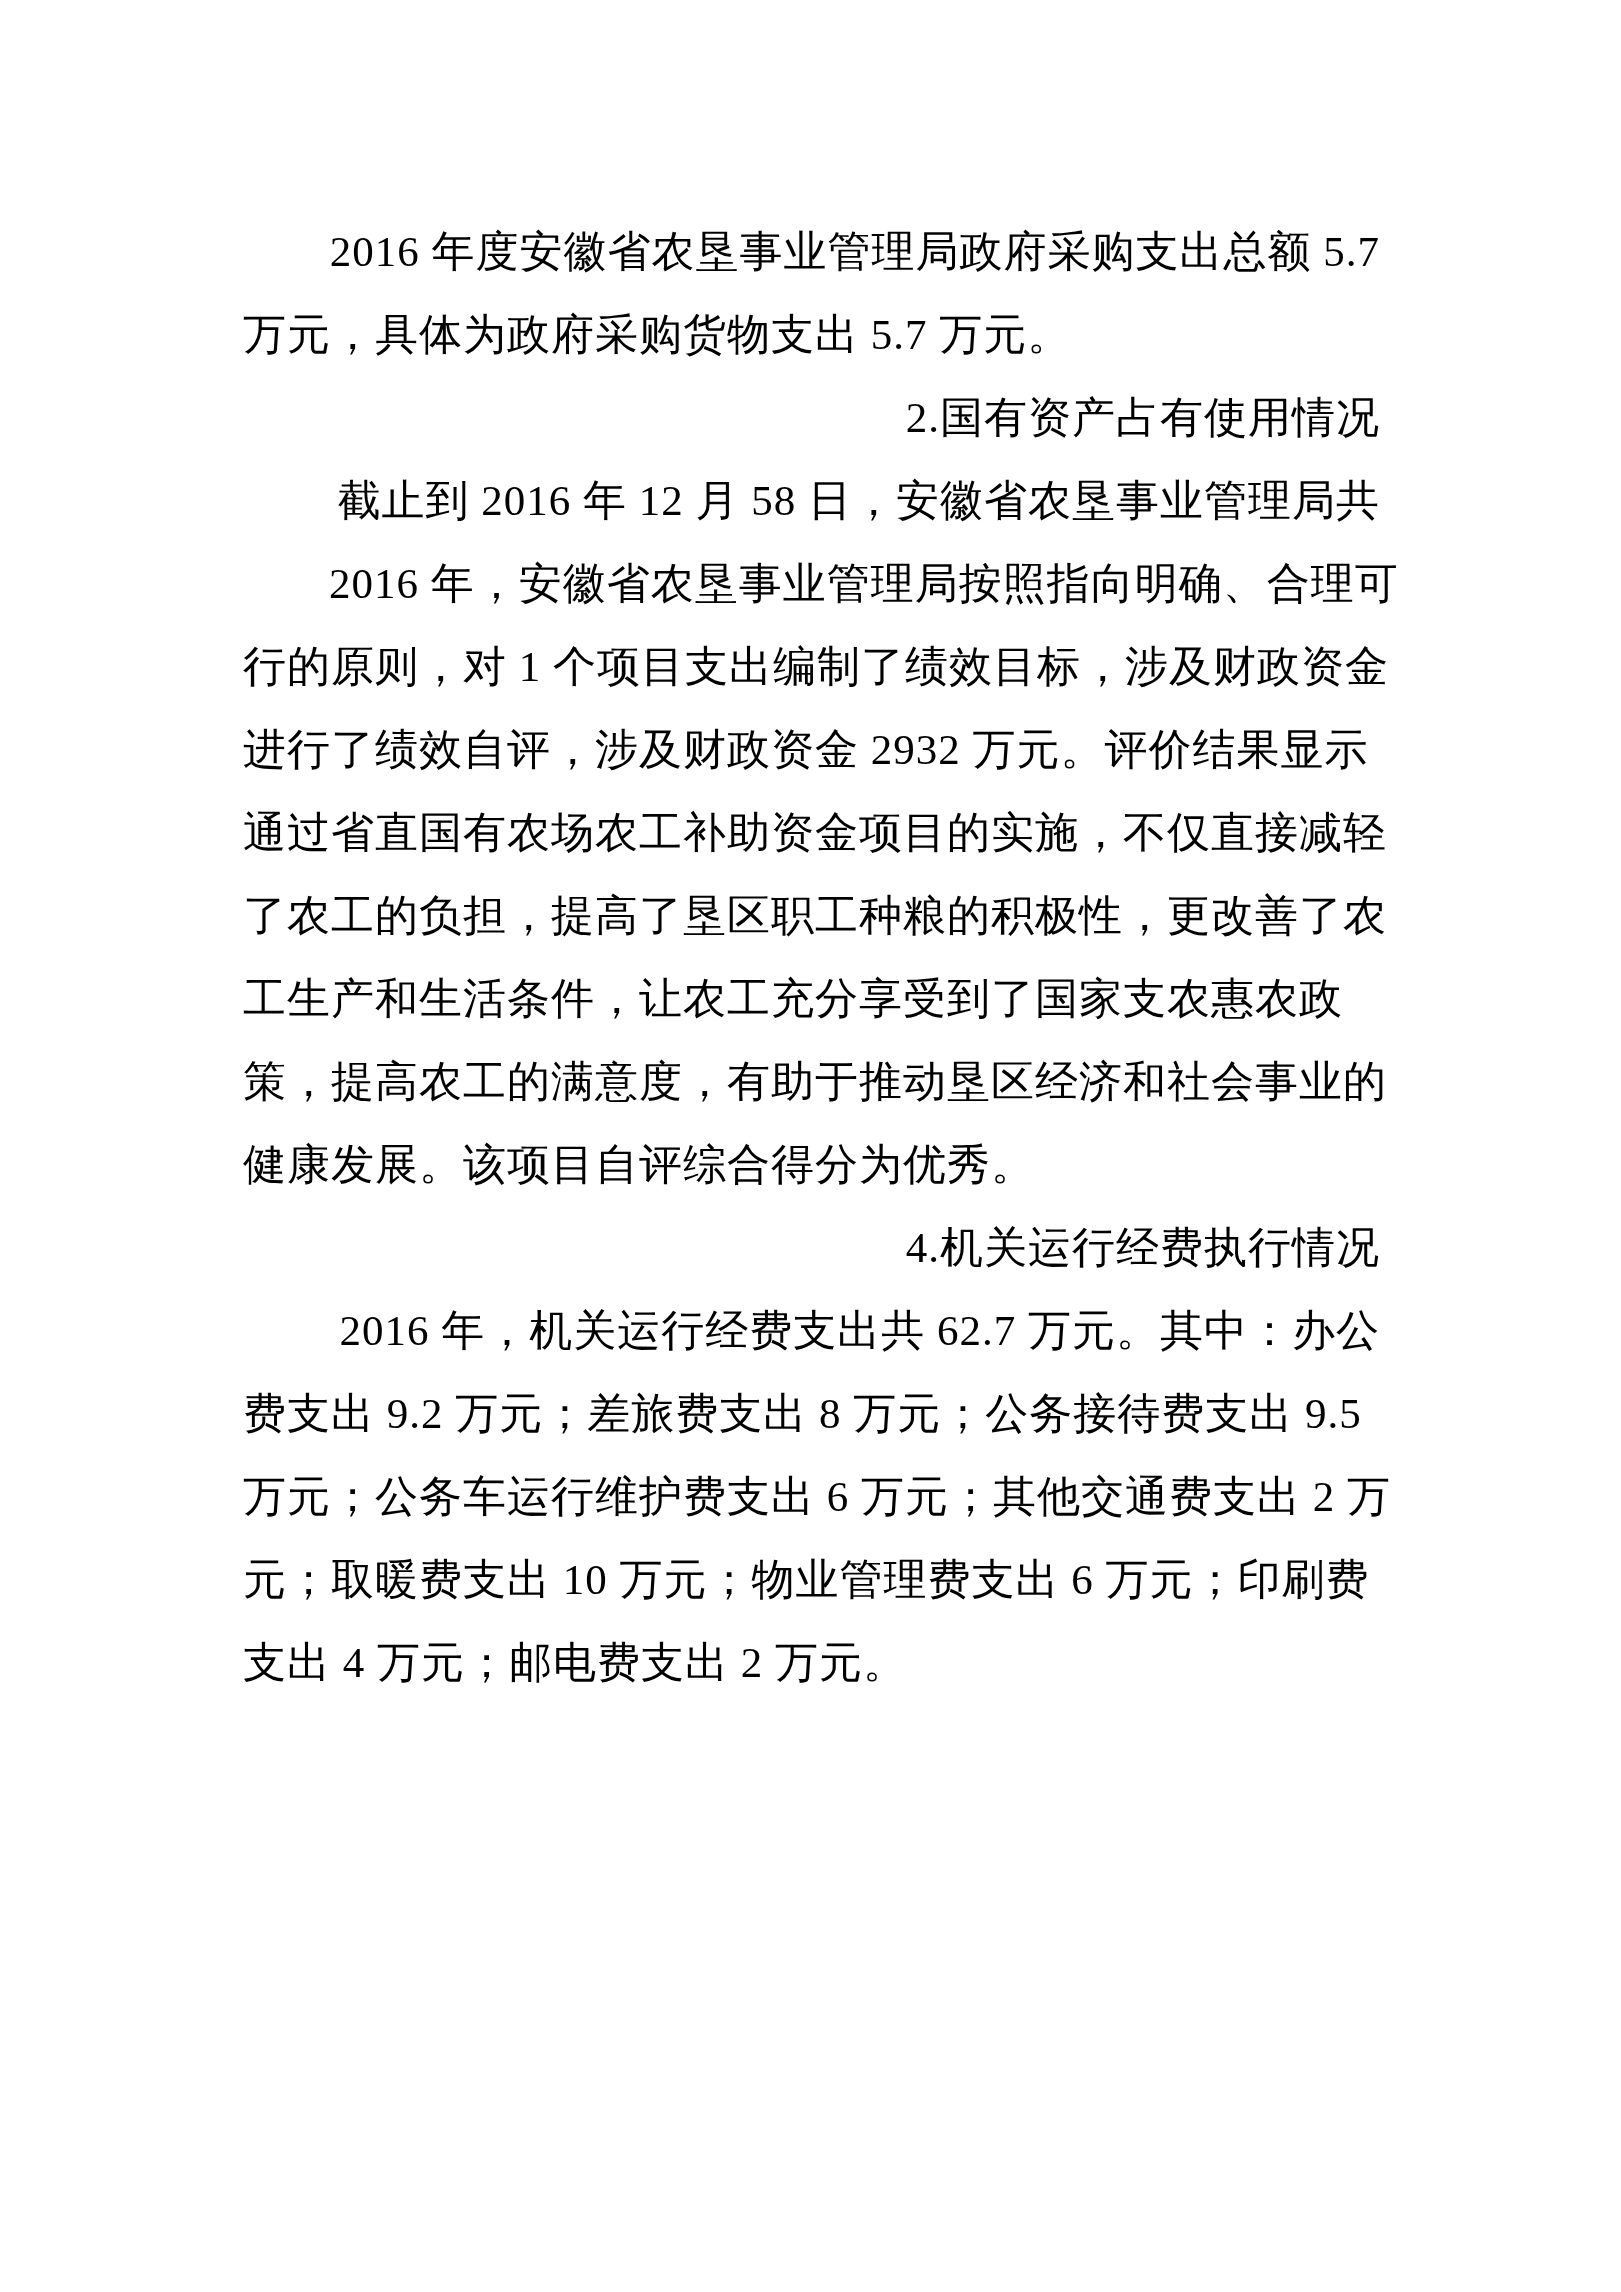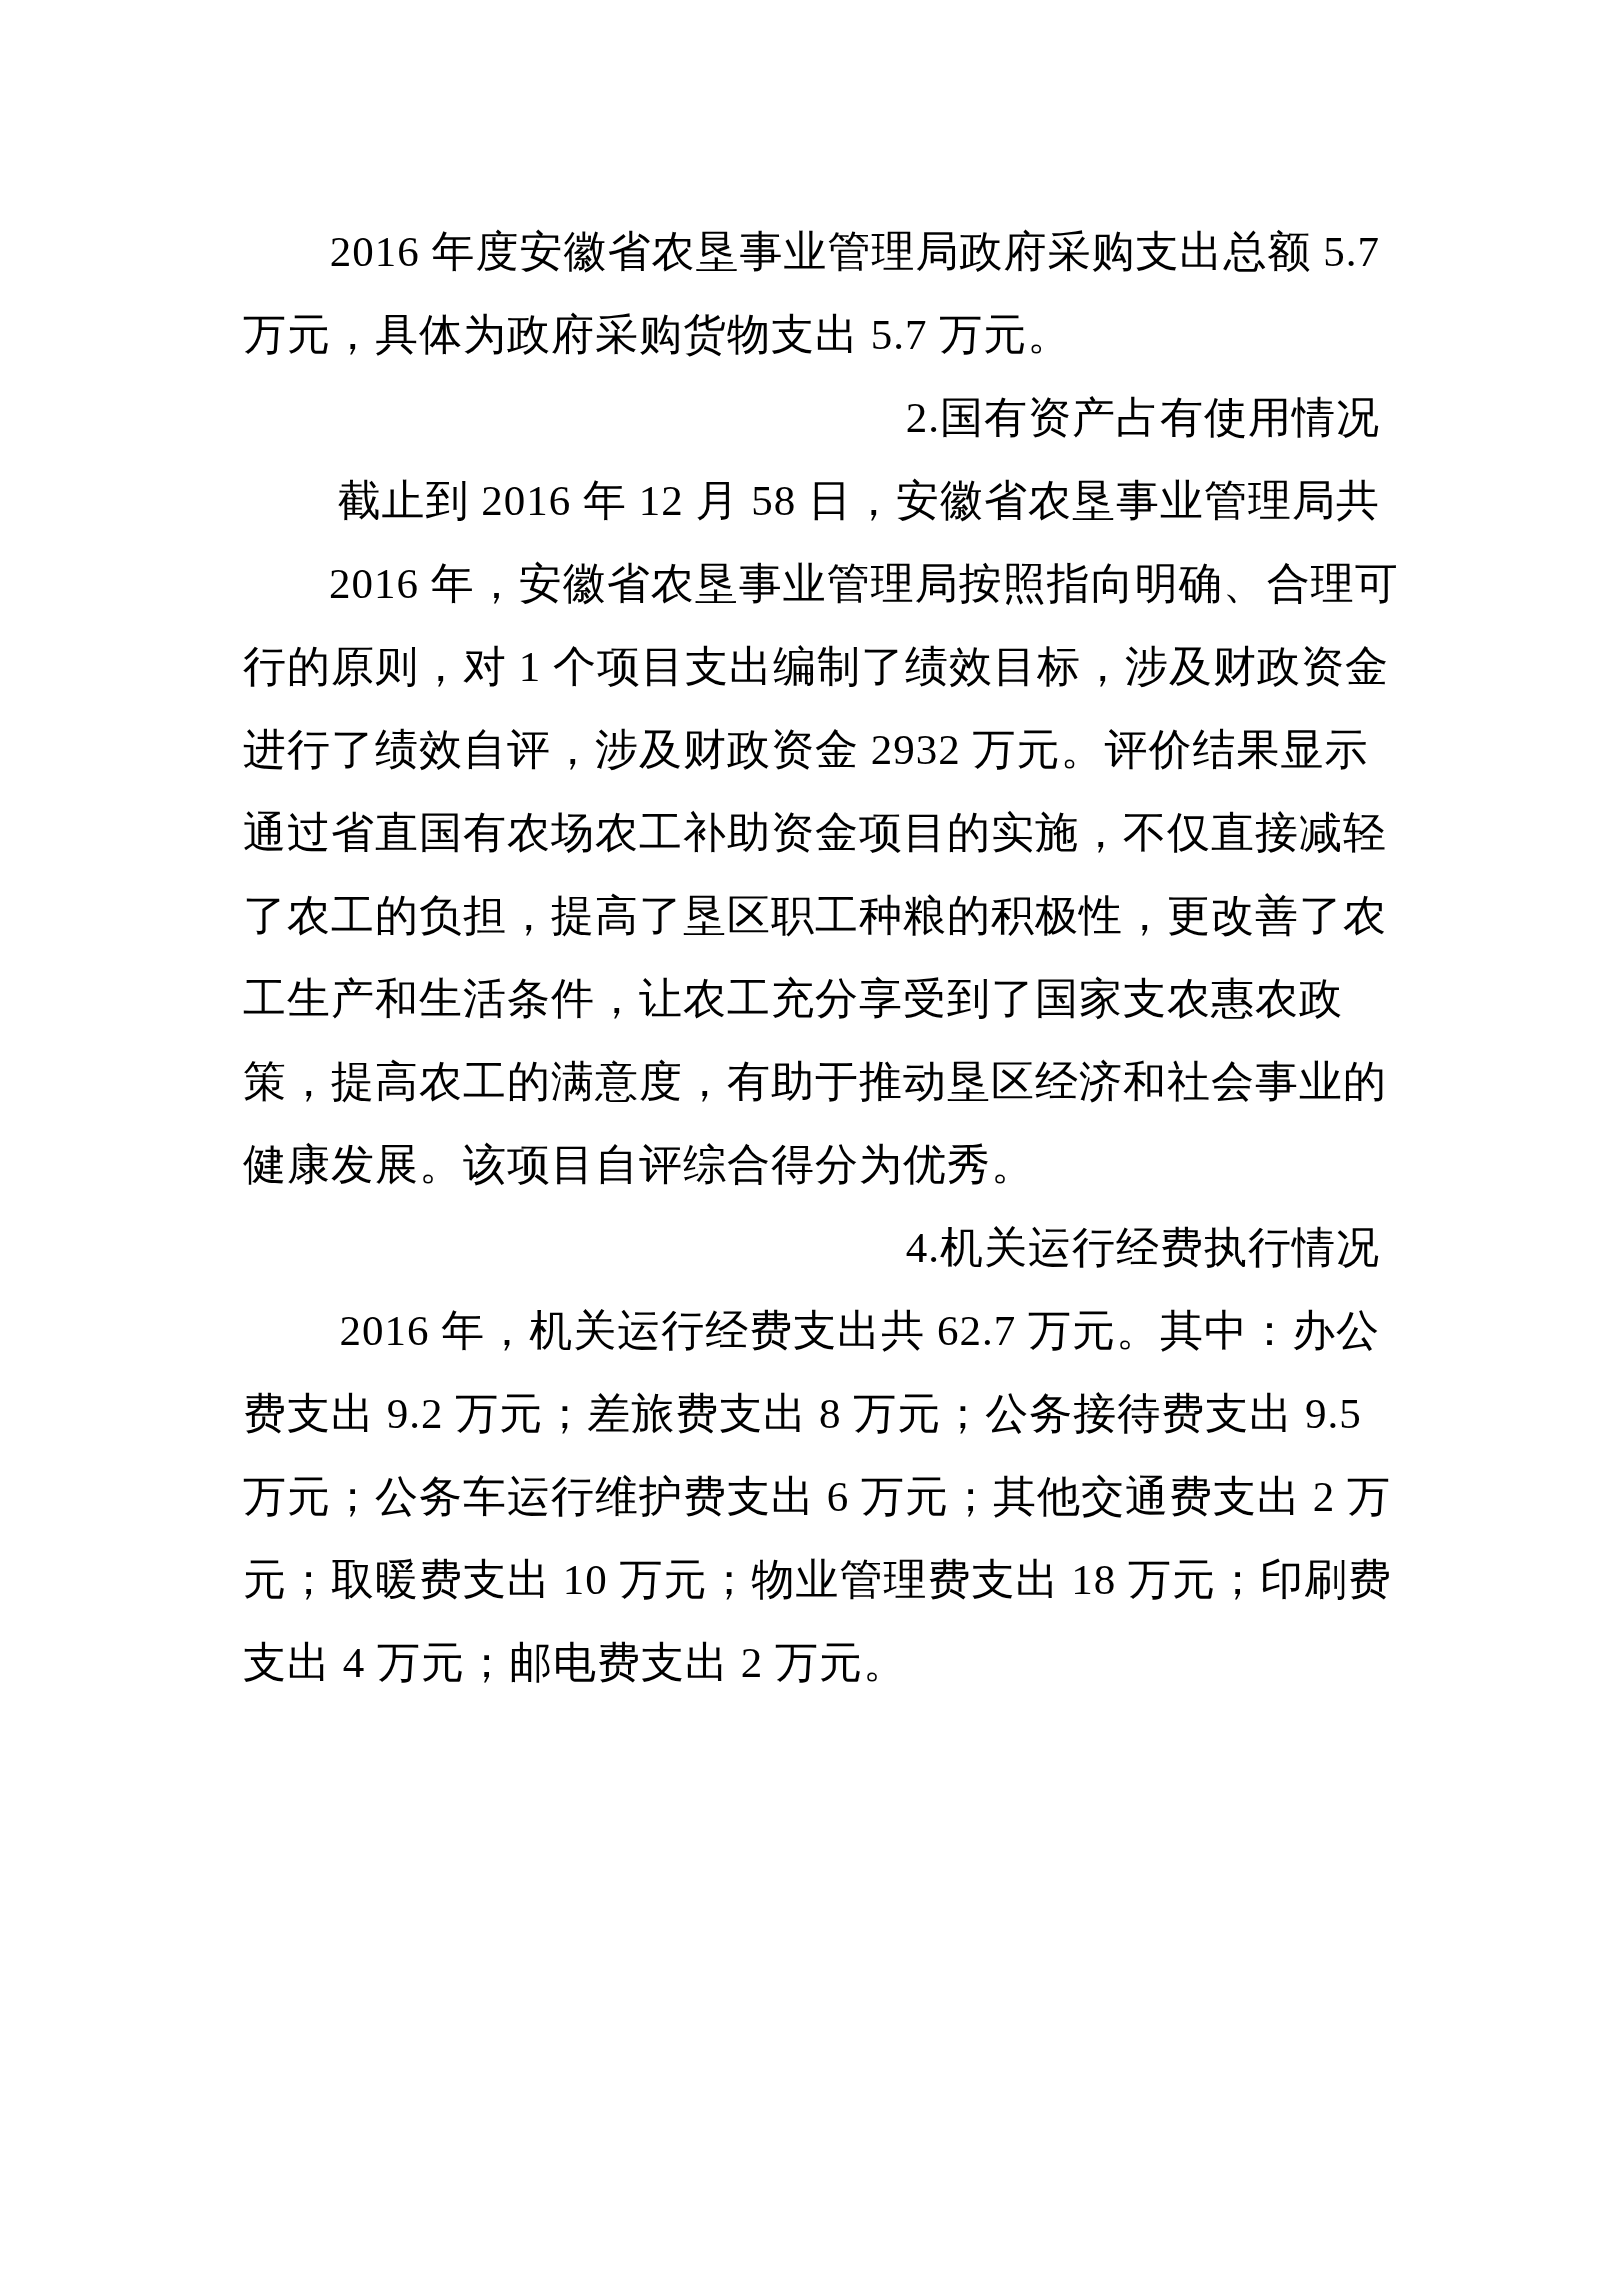--- a/index.html
+++ b/index.html
@@ -76,19 +76,19 @@
     </p>
 
     <p class="para">
       <span class="line indent">4.机关运行经费执行情况</span>
     </p>
 
     <p class="para">
       <span class="line indent">2016 年，机关运行经费支出共 62.7 万元。其中：办公</span>
       <span class="line">费支出 9.2 万元；差旅费支出 8 万元；公务接待费支出 9.5</span>
       <span class="line">万元；公务车运行维护费支出 6 万元；其他交通费支出 2 万</span>
-      <span class="line">元；取暖费支出 10 万元；物业管理费支出 18 万元；印刷费</span>
+      <span class="line">元；取暖费支出 10 万元；物业管理费支出 6 万元；印刷费</span>
       <span class="line">支出 4 万元；邮电费支出 2 万元。</span>
     </p>
 
   </div>
 </div>
 
 
 </body></html>

